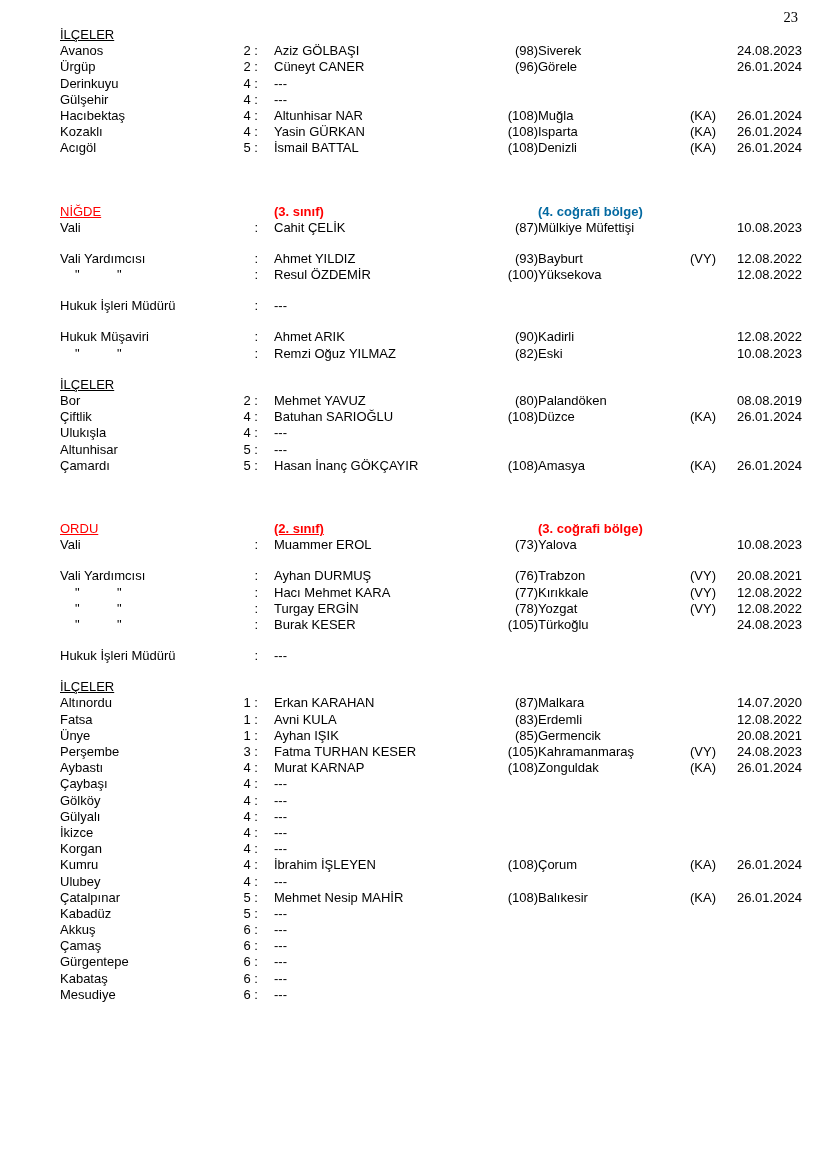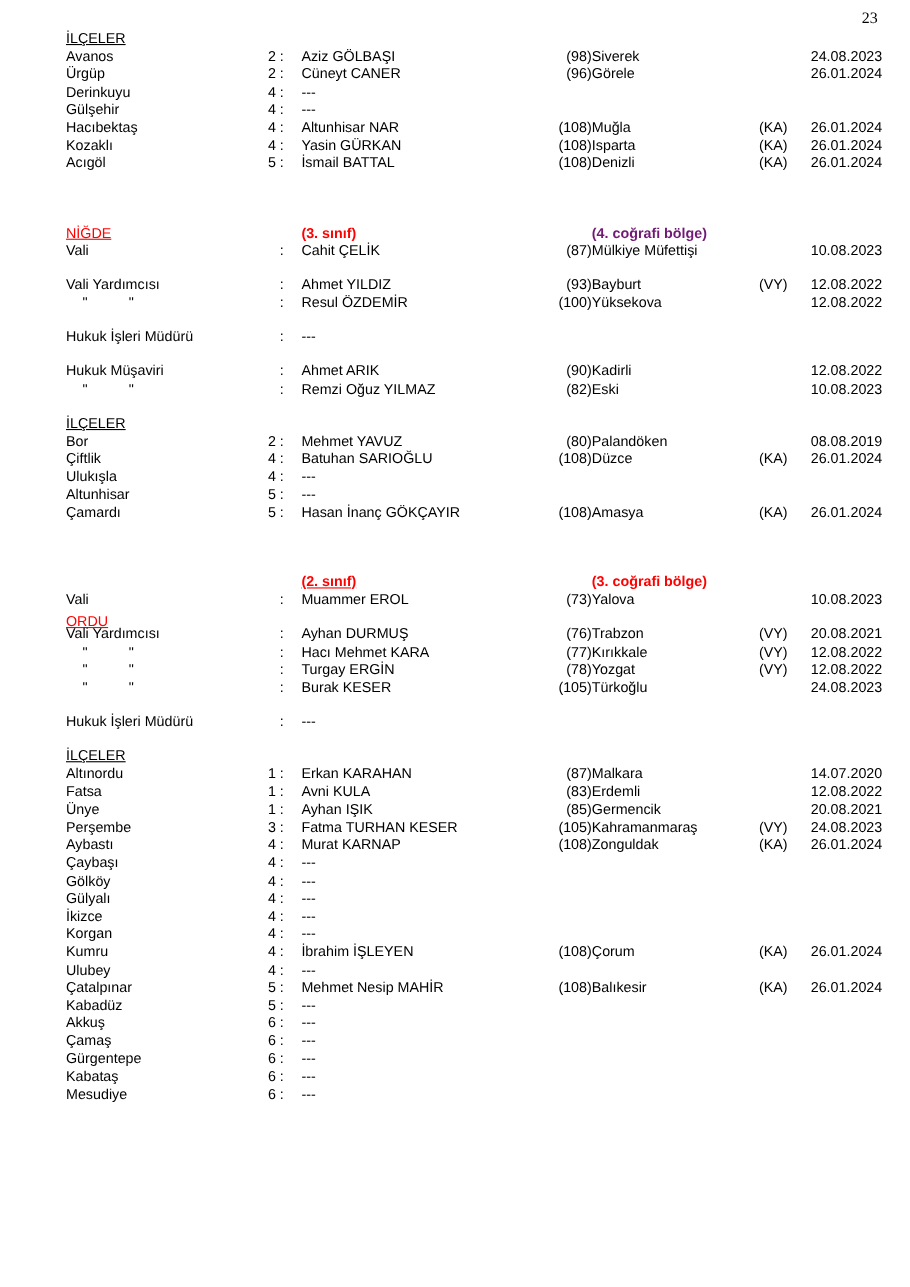--- a/index.html
+++ b/index.html
@@ -114,21 +114,21 @@
           <div class="c-sicil">(108)</div>
           <div class="c-place">Denizli</div>
           <div class="c-tag">(KA)</div>
           <div class="c-date">26.01.2024</div>
         </div>
       </div>
       <div class="section sec-province">
         <div class="row-province">
           <div class="p-title hdr" style="color: rgb(255, 0, 0);">NİĞDE</div>
           <div class="p-class bold" style="color: rgb(255, 0, 0);">(3. sınıf)</div>
-          <div class="p-region bold" style="color: #701a75;">(4. coğrafi bölge)</div>
+          <div class="p-region bold" style="color: #0369a1;">(4. coğrafi bölge)</div>
         </div>
         <div class="row">
           <div class="c-label">Vali</div>
           <div class="c-num">:</div>
           <div class="c-name">Cahit ÇELİK</div>
           <div class="c-sicil">(87)</div>
           <div class="c-place">Mülkiye Müfettişi</div>
           <div class="c-tag"></div>
           <div class="c-date">10.08.2023</div>
         </div>
@@ -233,21 +233,21 @@
           <div class="c-num">5 :</div>
           <div class="c-name">Hasan İnanç GÖKÇAYIR</div>
           <div class="c-sicil">(108)</div>
           <div class="c-place">Amasya</div>
           <div class="c-tag">(KA)</div>
           <div class="c-date">26.01.2024</div>
         </div>
       </div>
       <div class="section sec-province">
         <div class="row-province">
-          <div class="p-title hdr" style="color: rgb(255, 0, 0); margin-top: 36px;">ORDU</div>
+          <div class="p-title hdr" style="color: rgb(255, 0, 0);">ORDU</div>
           <div class="p-class bold" style="color: rgb(255, 0, 0); text-decoration: underline;">(2. sınıf)</div>
           <div class="p-region bold" style="color: rgb(255, 0, 0);">(3. coğrafi bölge)</div>
         </div>
         <div class="row">
           <div class="c-label">Vali</div>
           <div class="c-num">:</div>
           <div class="c-name">Muammer EROL</div>
           <div class="c-sicil">(73)</div>
           <div class="c-place">Yalova</div>
           <div class="c-tag"></div>

